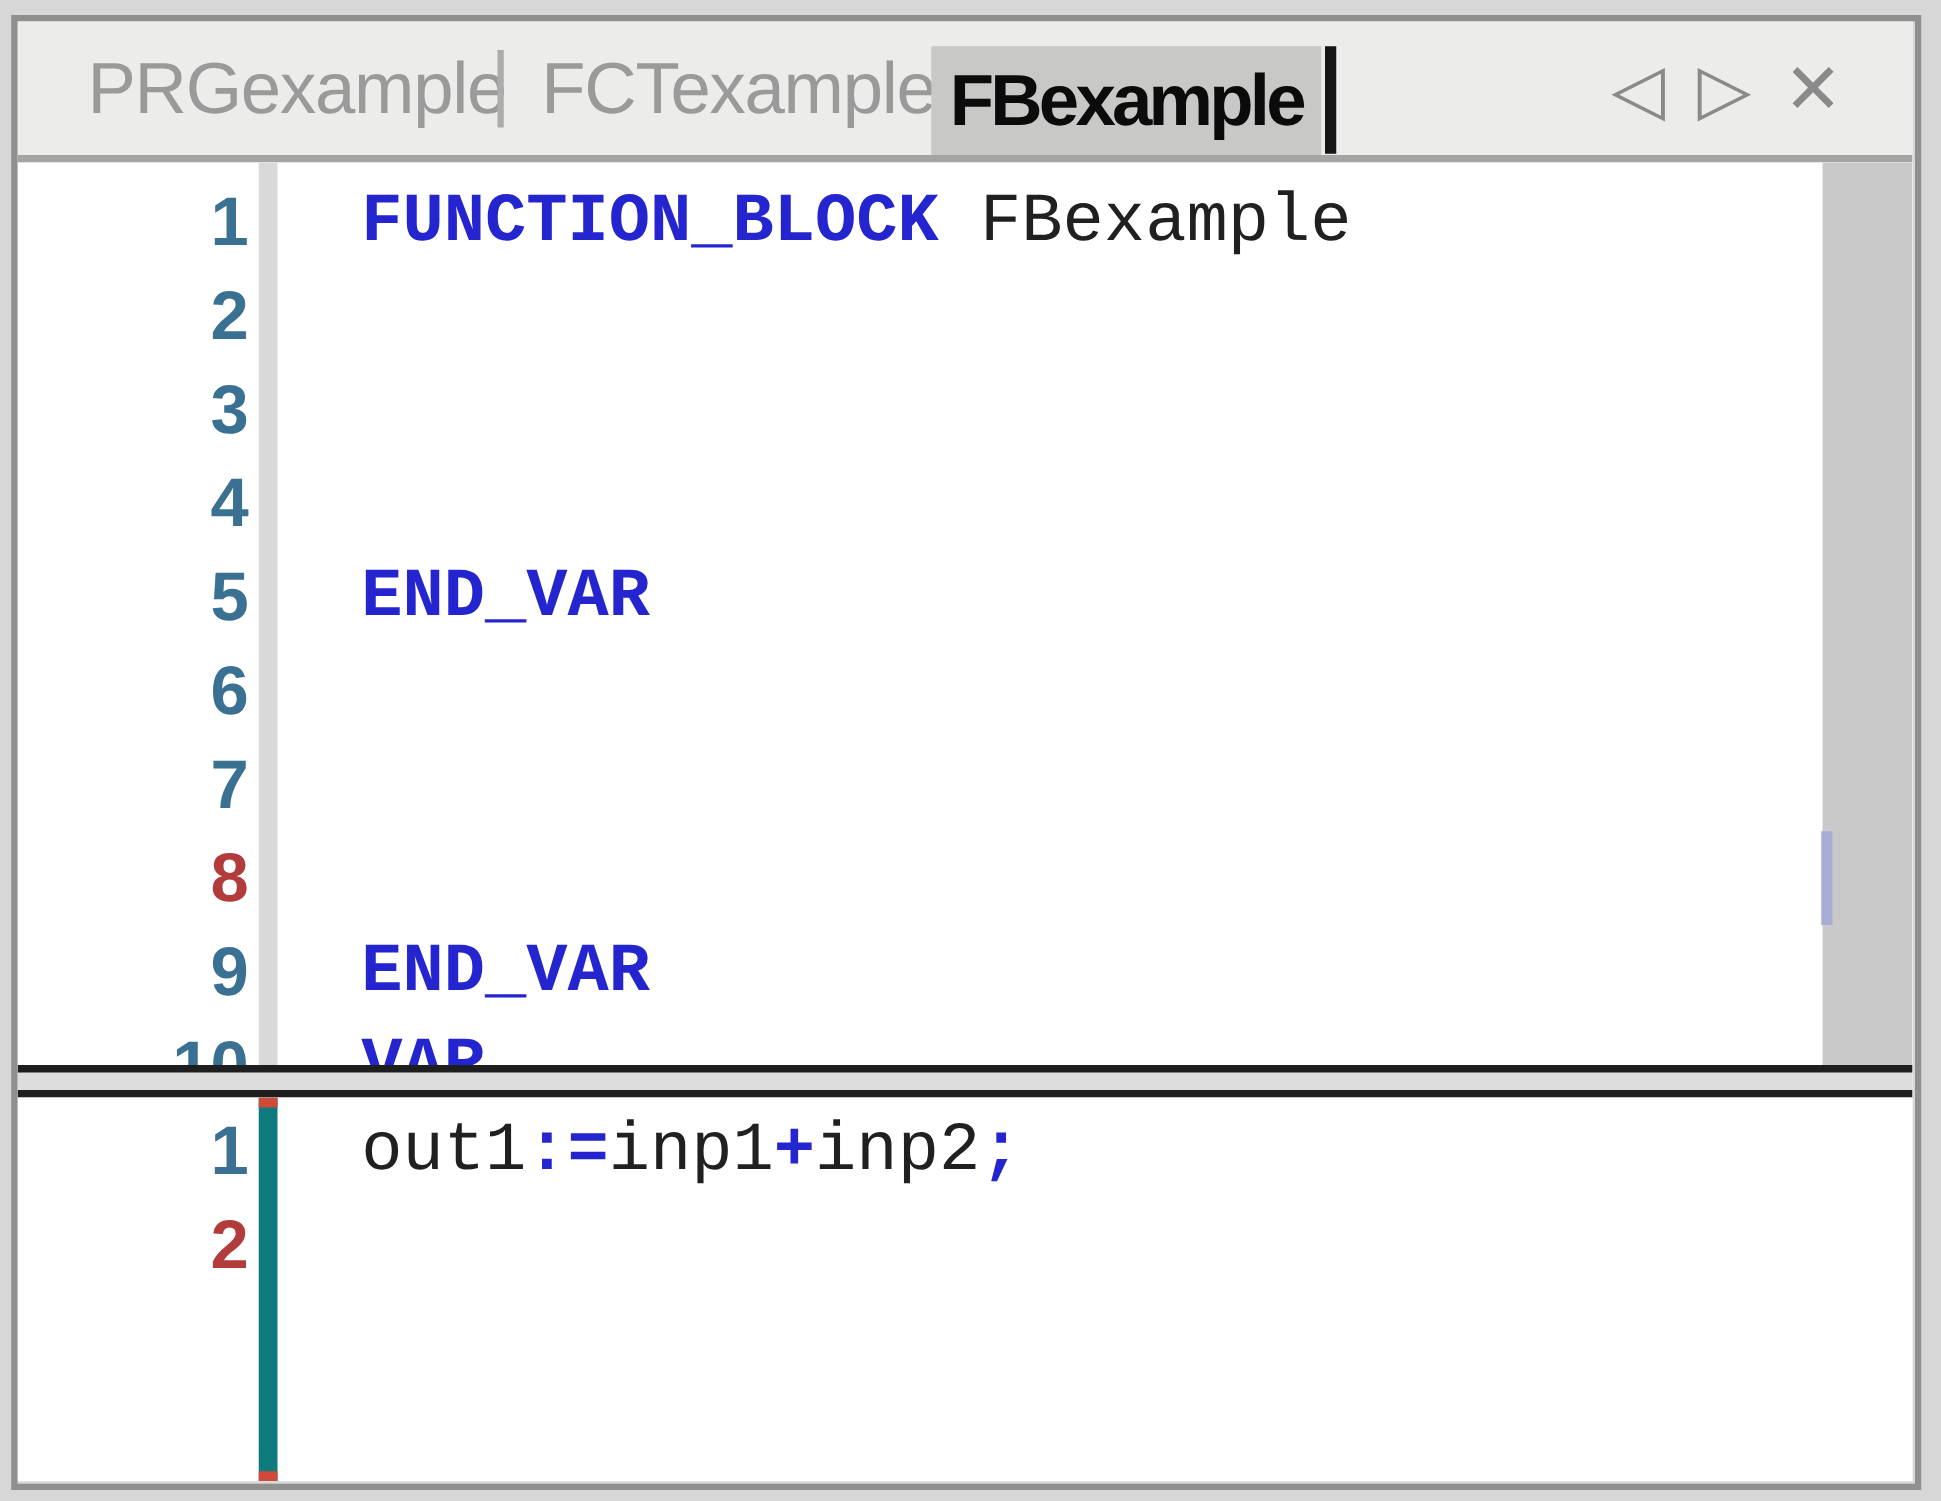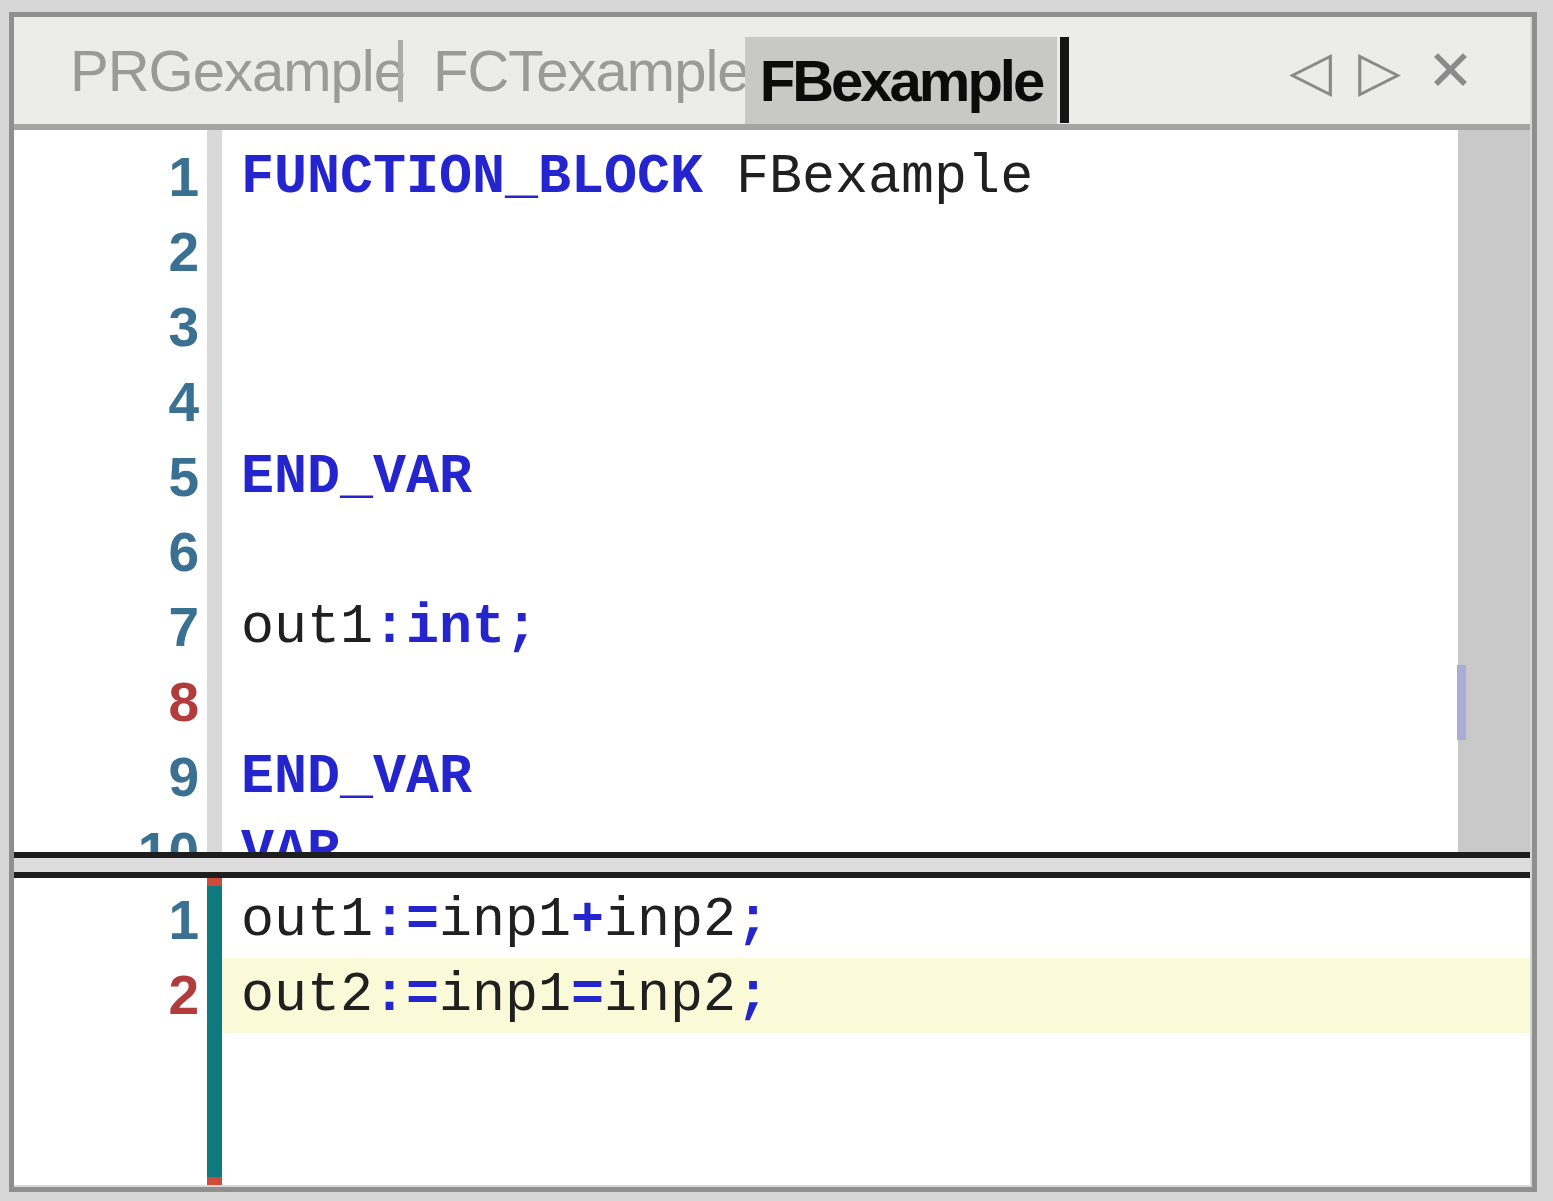--- a/index.html
+++ b/index.html
@@ -77,21 +77,21 @@
   .row{display:flex;height:75px;}
   .ln{
     width:193px;box-sizing:border-box;padding-right:8px;text-align:right;
     font-family:"Liberation Sans",sans-serif;font-weight:bold;
     font-size:55px;line-height:75px;color:var(--line_number,#3a7193);
   }
   .ln.red{color:var(--line_number_active,#b23b3c);}
   .gap{width:15px;flex:0 0 15px;}
   .codeline{
     flex:1;font-family:"Liberation Mono","DejaVu Sans Mono",monospace;
-    font-size:55px;line-height:75px;white-space:pre;padding-left:19px;
+    font-size:55px;line-height:75px;white-space:pre;padding-left:19px;margin-left:48px;
   }
   .codeline.hl{background:var(--highlight,#fafad8);}
   .kw{color:var(--keyword,#2525cf);font-weight:bold;}
   .id{color:var(--identifier,#202020);}
   
   .splitter{
     height:26px;box-sizing:border-box;
     background:var(--splitter_mid,#dddddd);
     border-top:6px solid var(--splitter_dark,#1e1e1e);
     border-bottom:6px solid var(--splitter_dark,#1e1e1e);
@@ -144,21 +144,20 @@
             <span class="gap"></span>
             <span class="codeline"><span class="kw">END_VAR</span></span>
           </div>
           <div class="row">
             <span class="ln">6</span>
             <span class="gap"></span>
           </div>
           <div class="row">
             <span class="ln">7</span>
             <span class="gap"></span>
-            <span class="codeline"><span class="id">out1</span><span class="kw">:int;</span></span>
           </div>
           <div class="row">
             <span class="ln red">8</span>
             <span class="gap"></span>
           </div>
           <div class="row">
             <span class="ln">9</span>
             <span class="gap"></span>
             <span class="codeline"><span class="kw">END_VAR</span></span>
           </div>
@@ -180,20 +179,19 @@
       <div class="band-mark bottom"></div>
       <div class="rows">
           <div class="row">
             <span class="ln">1</span>
             <span class="gap"></span>
             <span class="codeline"><span class="id">out1</span><span class="kw">:=</span><span class="id">inp1</span><span class="kw">+</span><span class="id">inp2</span><span class="kw">;</span></span>
           </div>
           <div class="row">
             <span class="ln red">2</span>
             <span class="gap"></span>
-            <span class="codeline hl"><span class="id">out2</span><span class="kw">:=</span><span class="id">inp1</span><span class="kw">=</span><span class="id">inp2</span><span class="kw">;</span></span>
           </div>
         </div>
     </div>
 
   </div>
   <div class="frame-line"></div>
 </div>
 
 </body></html>

